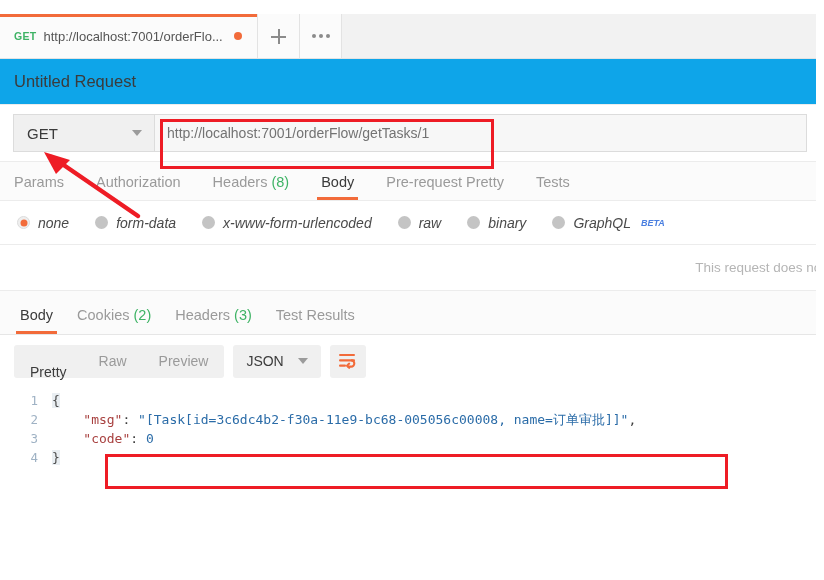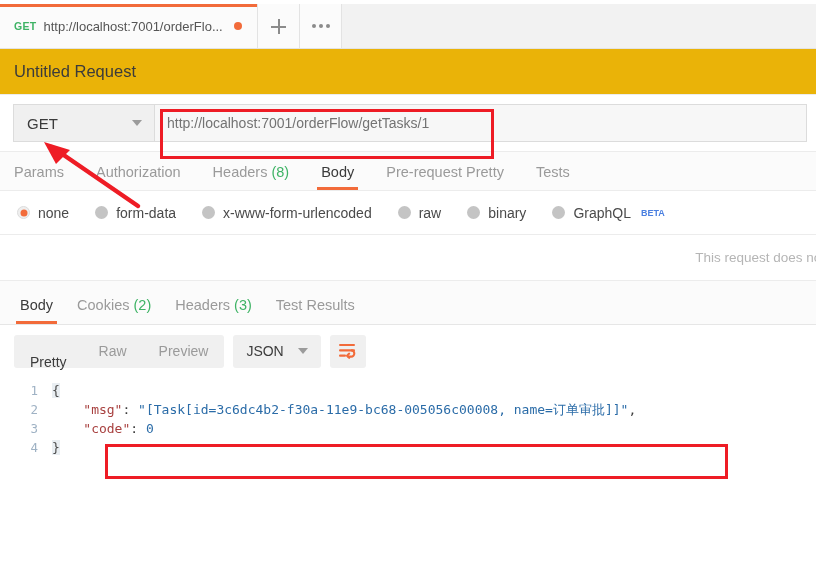--- a/index.html
+++ b/index.html
@@ -9,21 +9,21 @@
     font-family: "Liberation Sans", sans-serif;
     overflow: hidden;
   }
   .app {
     position: relative;
     width: 824px; height: 580px;
     background: #ffffff;
   }
   .window {
     position: absolute;
-    left: 0; top: 4px;
+    left: 0; top: 14px;
     width: 820px; height: 499px;
     background: #fafafa;
     overflow: hidden;
   }
 
   
   .tabstrip {
     position: relative;
     height: 45px;
     background: #f2f2f2;
@@ -88,21 +88,21 @@
   .plus-glyph::after  { top: 7px; left: 0; height: 2px; width: 15px; }
   .dots-glyph { display: flex; gap: 3px; }
   .dots-glyph i { width: 4px; height: 4px; border-radius: 50%; background: #8b8b8b; display:block; }
 
   
   .title-bar {
     height: 46px;
     display: flex;
     align-items: center;
     padding: 0 14px;
-    background: #eab308;
+    background: #0ea5e9;
     border-bottom: 1px solid #ececec;
   }
   .title-bar .page-title {
     font-size: 16.5px;
     color: #3b3b3b;
   }
 
   
   .url-row {
     height: 57px;
@@ -180,20 +180,21 @@
     background: #ffffff;
     border-bottom: 1px solid #ececec;
     gap: 26px;
   }
   .radio-item {
     display: flex;
     align-items: center;
     gap: 8px;
     cursor: pointer;
     white-space: nowrap;
+    font-style: italic;
   }
   .radio-dot {
     width: 13px; height: 13px;
     border-radius: 50%;
     background: #c4c4c4;
     flex: none;
     position: relative;
   }
   .radio-item.selected .radio-dot {
     background: #efefef;

